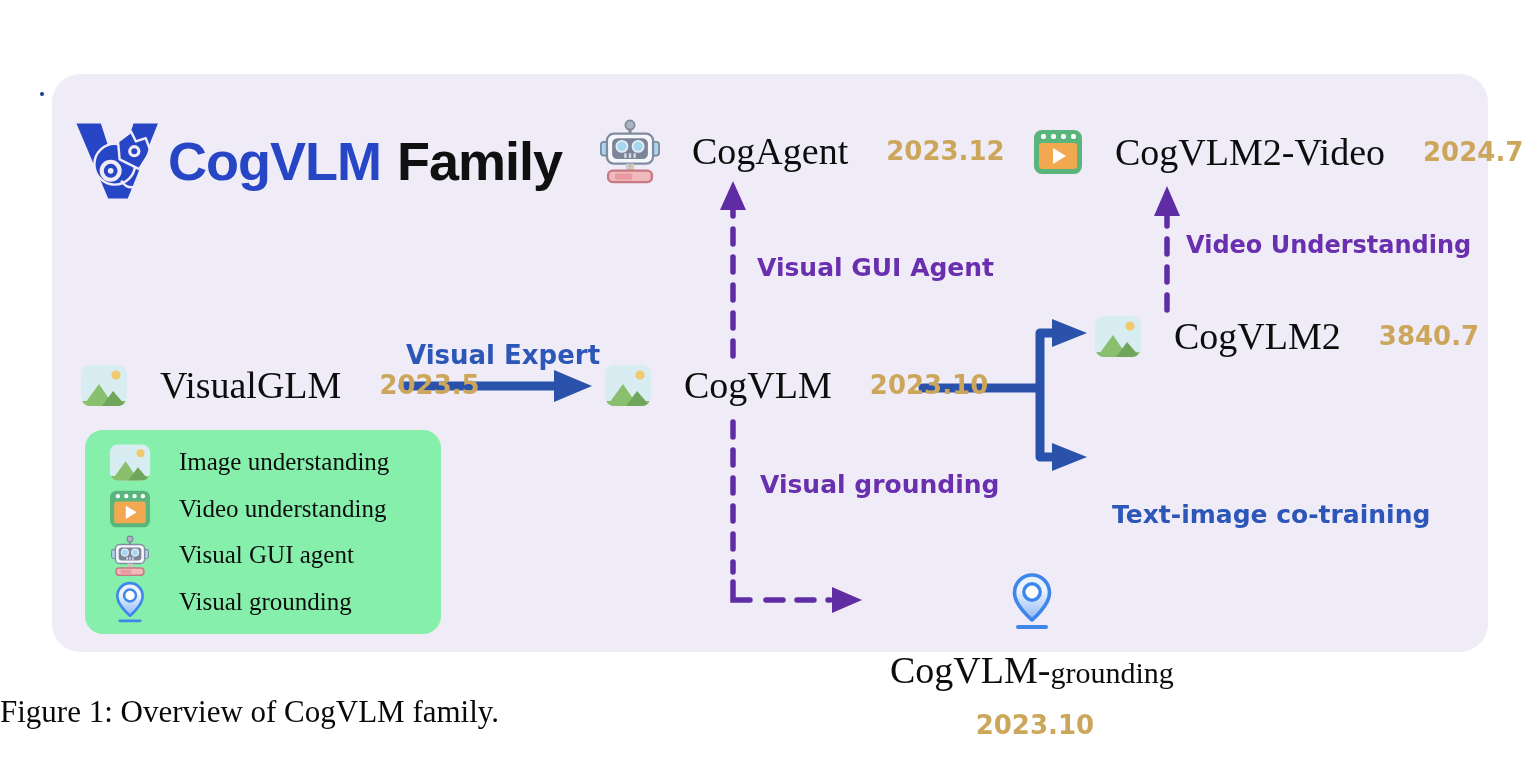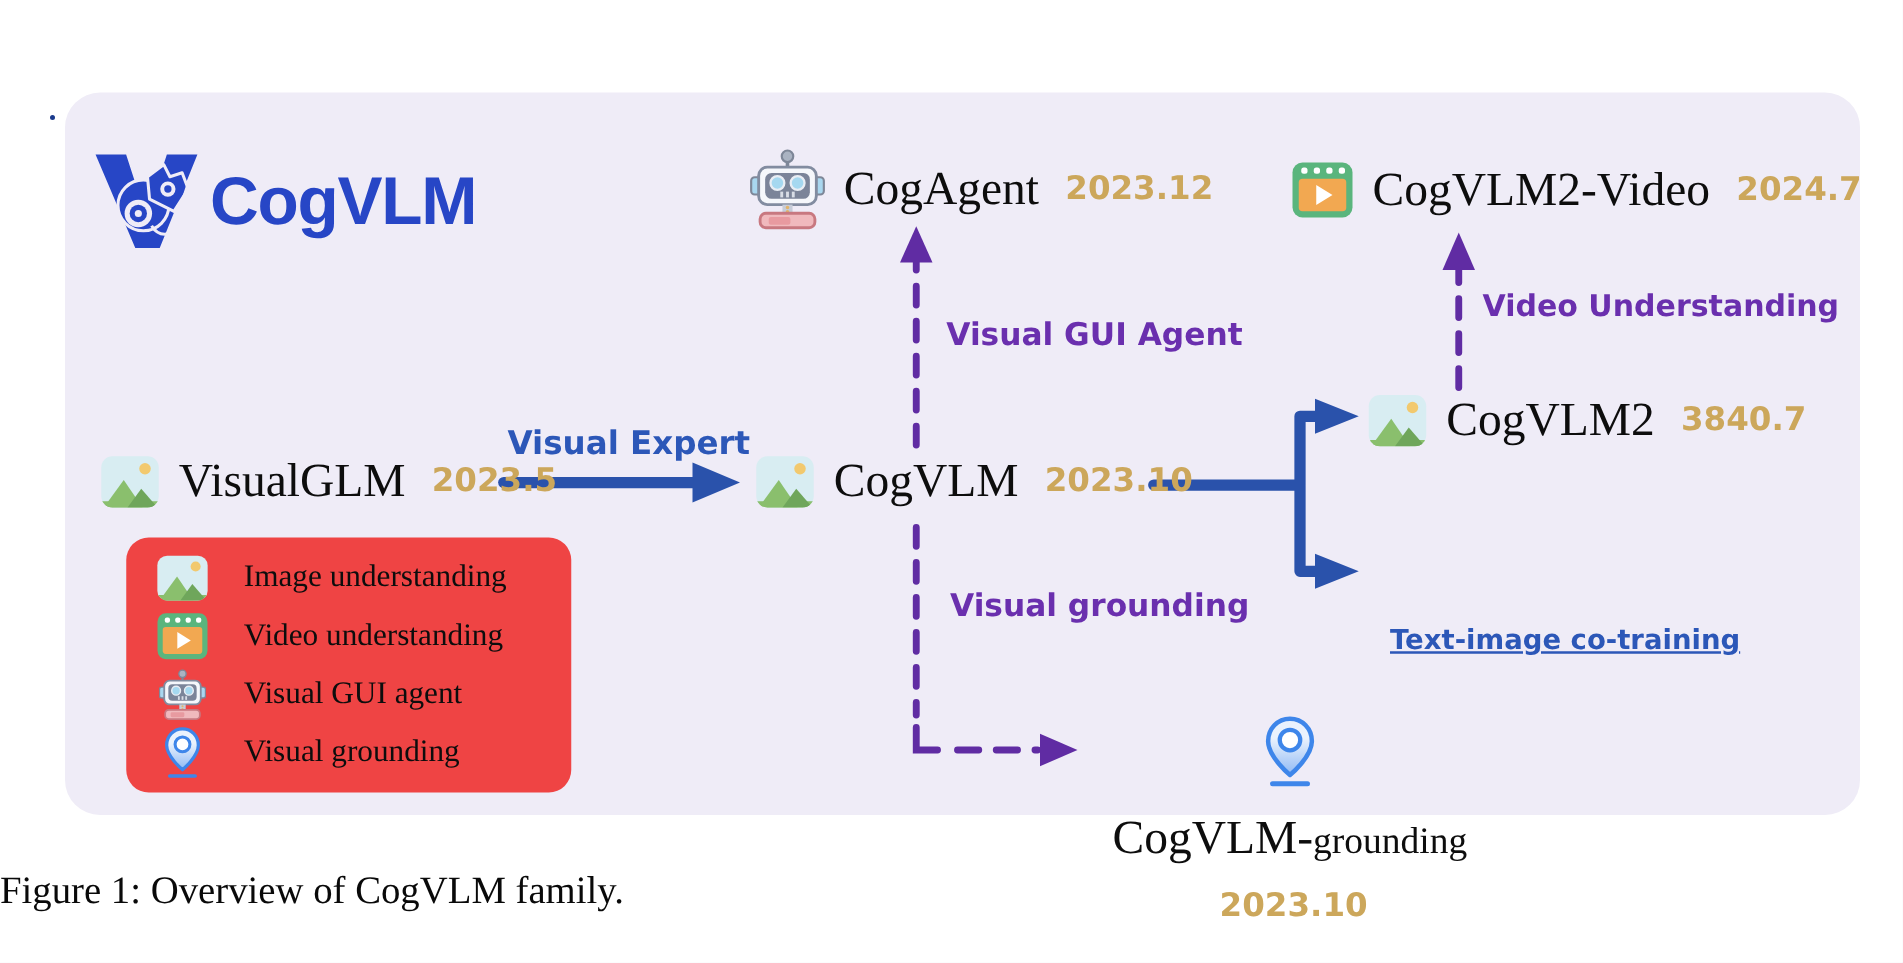--- a/index.html
+++ b/index.html
@@ -11,39 +11,39 @@
 
   
   .brand{position:absolute;left:74px;top:120px;display:flex;align-items:center;gap:6px;}
   .brand .logo{width:88px;height:82px;}
   .brand .brand-name{font-family:"Liberation Sans",sans-serif;font-weight:800;font-size:54px;
         color:#2746c6;letter-spacing:-1px;}
   .brand .brand-suffix{font-family:"Liberation Sans",sans-serif;font-weight:600;font-size:54px;
         color:#101010;margin-left:10px;letter-spacing:-1px;}
 
   
-  .node{position:absolute;display:flex;align-items:center;gap:15px;white-space:nowrap;}
+  .node{position:absolute;display:flex;align-items:center;gap:32px;white-space:nowrap;}
   .node .name{font-size:38px;color:#0d0d0d;}
   .node .name-suffix{font-size:30px;color:#0d0d0d;}
   .node .date{font-family:"DejaVu Sans",sans-serif;font-weight:700;font-size:26px;color:#cca75b;
         margin-left:6px;text-align:center;}
   .icon-48{width:48px;height:48px;}
   .icon-robot{width:60px;height:66px;}
   .icon-video{width:50px;height:48px;}
   .icon-pin{width:44px;height:58px;}
 
   
   .edge-label{position:absolute;font-family:"DejaVu Sans",sans-serif;font-weight:700;
         white-space:nowrap;}
   .lbl-blue{color:#2c57b8;}
   .lbl-purple{color:#6a2fae;}
 
   
-  .legend{position:absolute;left:101px;top:430px;width:356px;height:204px;border-radius:18px;
-        background:#ef4444;display:flex;flex-direction:column;justify-content:space-evenly;
+  .legend{position:absolute;left:85px;top:430px;width:356px;height:204px;border-radius:18px;
+        background:#86efac;display:flex;flex-direction:column;justify-content:space-evenly;
         padding:6px 0;box-sizing:border-box;}
   .legend-row{display:flex;align-items:center;gap:28px;padding-left:24px;}
   .legend-row .l-icon{width:42px;height:42px;display:flex;align-items:center;justify-content:center;}
   .legend-row .l-label{font-size:25px;color:#0d0d0d;white-space:nowrap;}
 
   .caption{position:absolute;left:0;top:694px;width:1522px;text-align:left;font-size:31px;
         color:#090909;}
 
   svg.overlay{position:absolute;left:0;top:0;width:1522px;height:770px;pointer-events:none;}
 </style>
@@ -153,20 +153,21 @@
       <line x1="766" y1="600" x2="830" y2="600" stroke="#602ca3" stroke-width="5.5" stroke-dasharray="17 14" stroke-linecap="round"></line>
       <polygon points="862,600 832,587 832,613" fill="#602ca3"></polygon>
     </g>
   </svg>
 
   <div class="brand">
     <svg class="logo">
         <use href="#sym-chameleon"></use>
       </svg>
     <span class="brand-name">CogVLM</span>
+    <span class="brand-suffix">Family</span>
   </div>
 
   <div class="node" style="left:600px;top:118px;">
     <svg class="icon-robot">
         <use href="#sym-robot"></use>
       </svg>
     <span class="name">CogAgent</span>
     <span class="date">2023.12</span>
   </div>
 
@@ -211,21 +212,21 @@
       <span class="name">CogVLM-</span>
       <span class="name-suffix">grounding</span>
     </span>
     <span class="date">2023.10</span>
   </div>
 
   <div class="edge-label lbl-blue" style="left:406px;top:340px;font-size:26px;width:190px;text-align:center;">Visual Expert</div>
   <div class="edge-label lbl-purple" style="left:757px;top:253px;font-size:25px;">Visual GUI Agent</div>
   <div class="edge-label lbl-purple" style="left:1186px;top:231px;font-size:24px;">Video Understanding</div>
   <div class="edge-label lbl-purple" style="left:760px;top:470px;font-size:25px;">Visual grounding</div>
-  <div class="edge-label lbl-blue" style="left:1112px;top:500px;font-size:22px;text-decoration:underline;">Text-image co-training</div>
+  <div class="edge-label lbl-blue" style="left:1112px;top:500px;font-size:25px;">Text-image co-training</div>
 
   <div class="legend">
     <div class="legend-row">
       <span class="l-icon">
         <svg class="icon-48" style="width:42px;height:42px;">
             <use href="#sym-image"></use>
           </svg>
         </span>
       <span class="l-label">Image understanding</span>
     </div>

